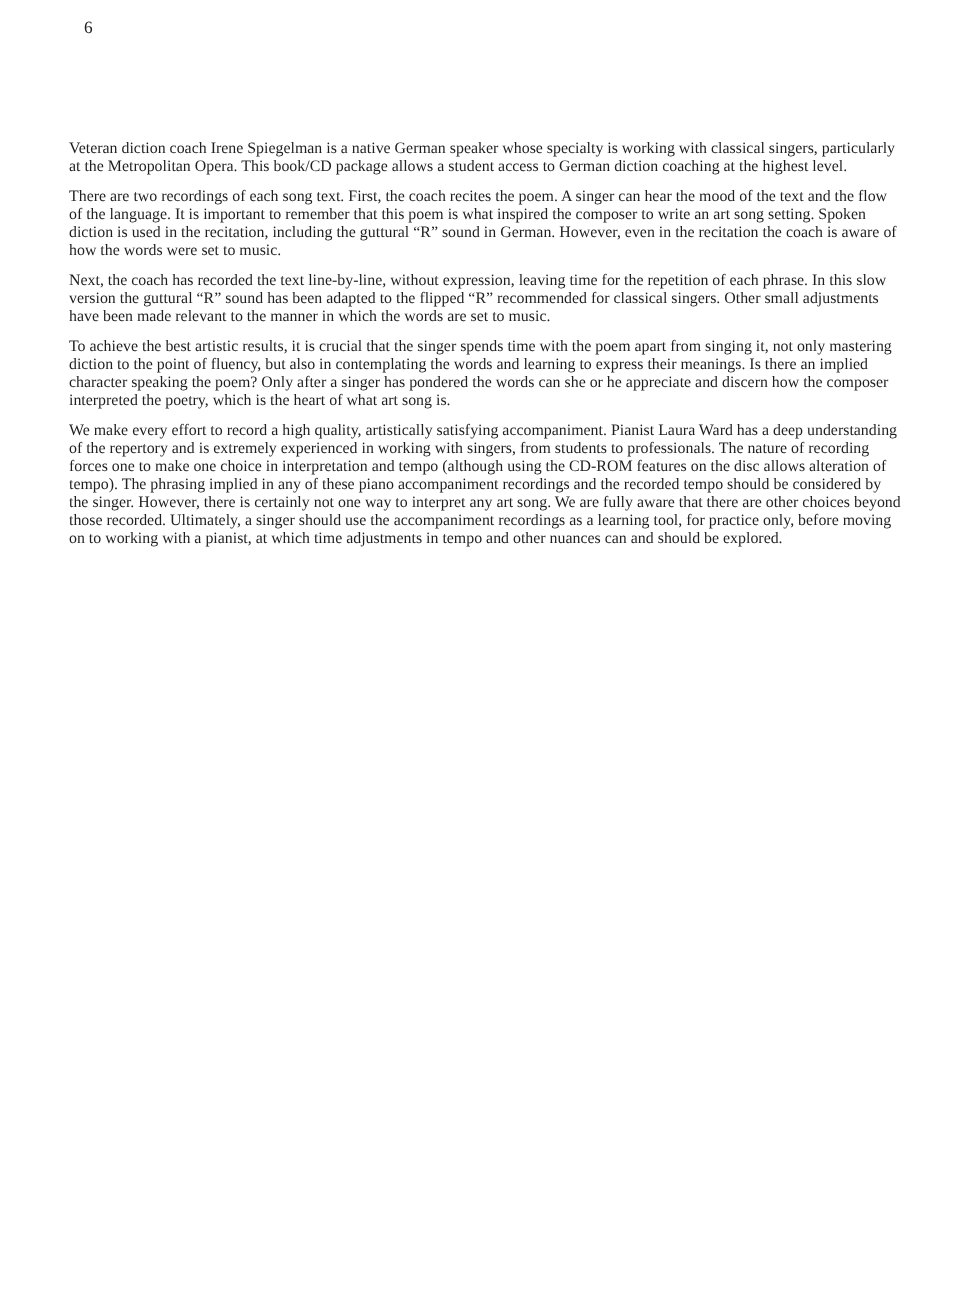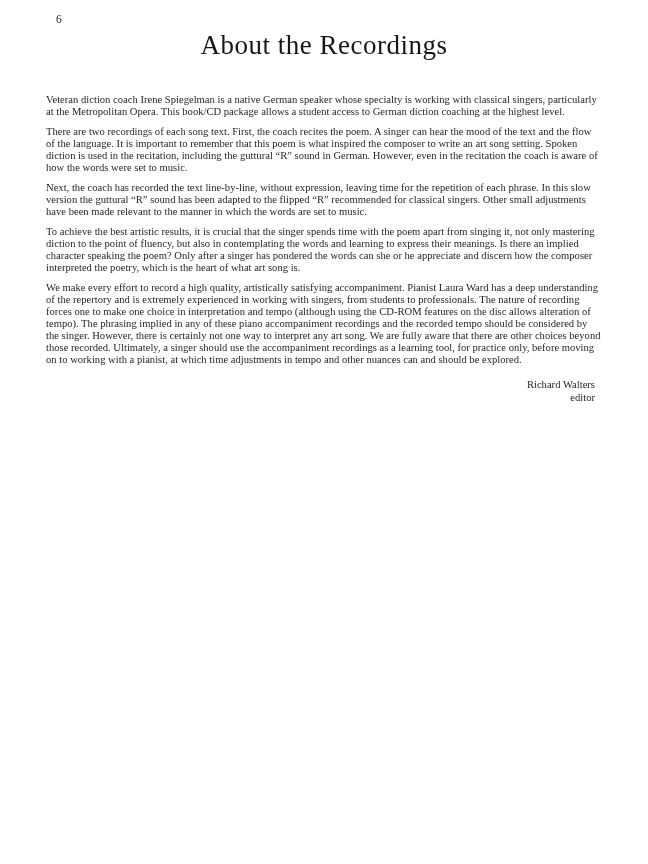--- a/index.html
+++ b/index.html
@@ -50,27 +50,22 @@
     padding-right: 7px;
     line-height: 12.5px;
   }
 </style>
 </head>
 <body>
 
 <div class="page">
   <div class="page-number">6</div>
 
-  <h1 class="title">About the Recordings</h1>
 
   <div class="body-text">
     <p>Veteran diction coach Irene Spiegelman is a native German speaker whose specialty is working with classical singers, particularly at the Metropolitan Opera. This book/CD package allows a student access to German diction coaching at the highest level.</p>
     <p>There are two recordings of each song text. First, the coach recites the poem. A singer can hear the mood of the text and the flow of the language. It is important to remember that this poem is what inspired the composer to write an art song setting. Spoken diction is used in the recitation, including the guttural “R” sound in German. However, even in the recitation the coach is aware of how the words were set to music.</p>
     <p>Next, the coach has recorded the text line-by-line, without expression, leaving time for the repetition of each phrase. In this slow version the guttural “R” sound has been adapted to the flipped “R” recommended for classical singers. Other small adjustments have been made relevant to the manner in which the words are set to music.</p>
     <p>To achieve the best artistic results, it is crucial that the singer spends time with the poem apart from singing it, not only mastering diction to the point of fluency, but also in contemplating the words and learning to express their meanings. Is there an implied character speaking the poem? Only after a singer has pondered the words can she or he appreciate and discern how the composer interpreted the poetry, which is the heart of what art song is.</p>
     <p>We make every effort to record a high quality, artistically satisfying accompaniment. Pianist Laura Ward has a deep understanding of the repertory and is extremely experienced in working with singers, from students to professionals. The nature of recording forces one to make one choice in interpretation and tempo (although using the CD-ROM features on the disc allows alteration of tempo). The phrasing implied in any of these piano accompaniment recordings and the recorded tempo should be considered by the singer. However, there is certainly not one way to interpret any art song. We are fully aware that there are other choices beyond those recorded. Ultimately, a singer should use the accompaniment recordings as a learning tool, for practice only, before moving on to working with a pianist, at which time adjustments in tempo and other nuances can and should be explored.</p>
 
-    <div class="signature">
-      <div>Richard Walters</div>
-      <div>editor</div>
-    </div>
   </div>
 </div>
 
 </body></html>

